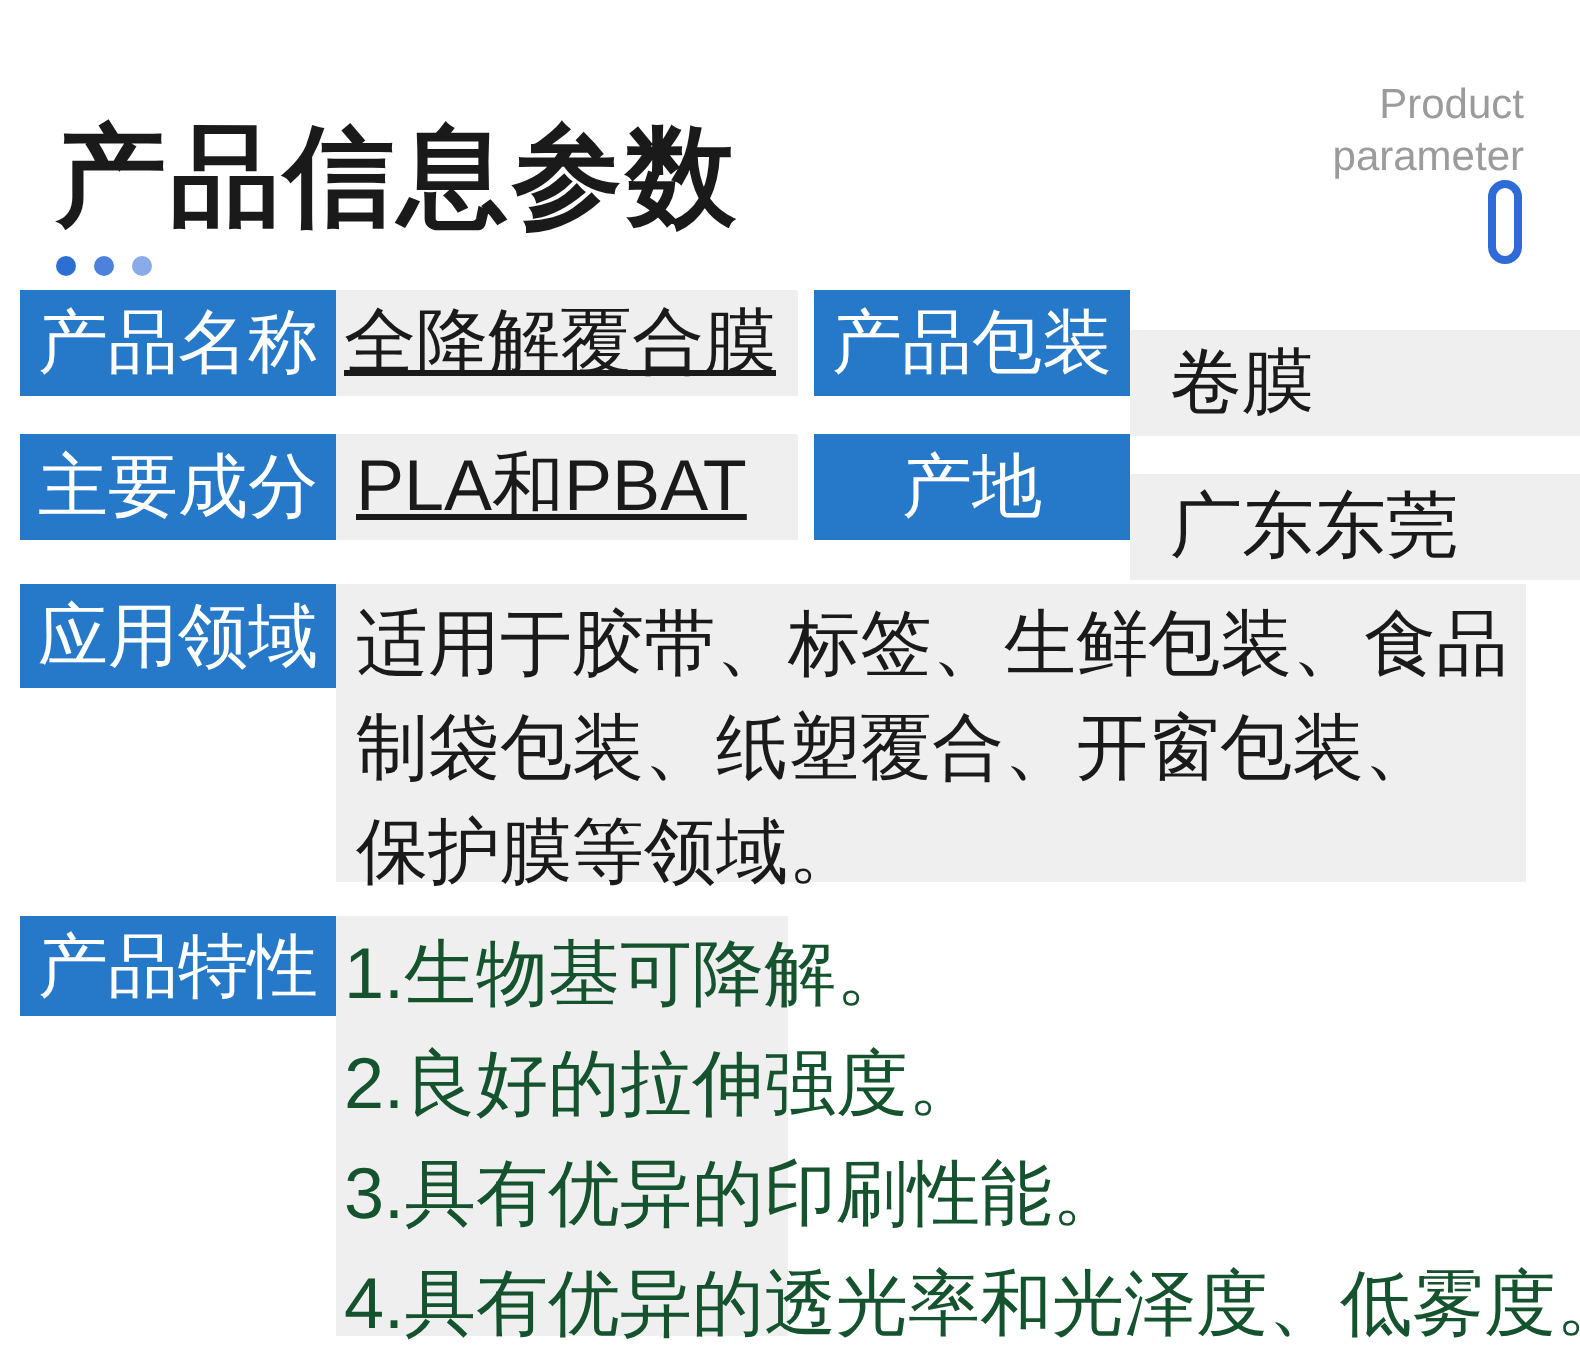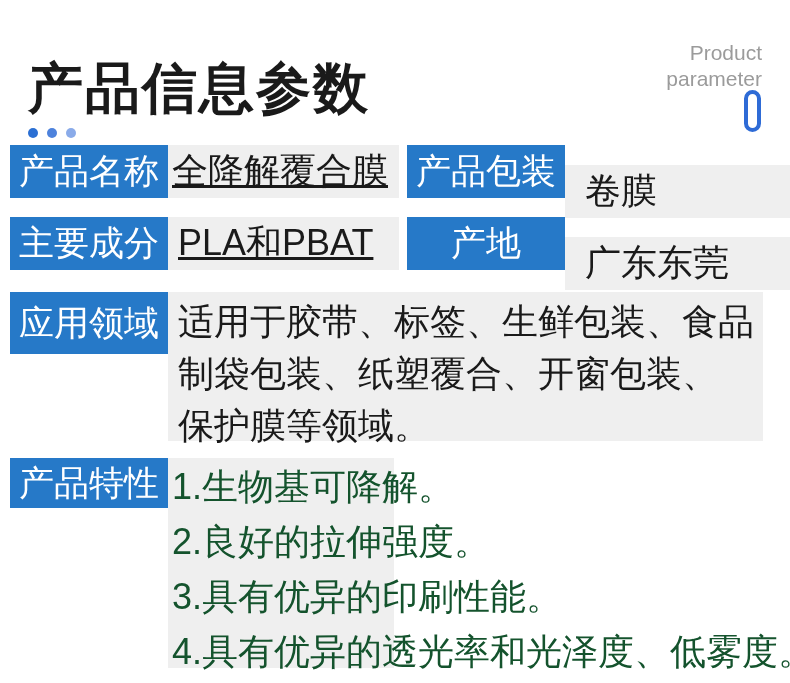--- a/index.html
+++ b/index.html
@@ -46,21 +46,21 @@
   }
 
   
   .r1{top:145px;height:53px;text-align:center;}
   .r2{top:217px;height:53px;}
   .lab-l{left:10px;width:158px;}
   .val-l{left:168px;width:231px;padding-left:4px;text-decoration:underline;}
   .lab-r{left:407px;width:158px;}
   .val-r{left:565px;width:225px;padding-left:20px;margin-top:20px;}
 
-  .r3-label{left:10px;top:292px;width:158px;height:62px;}
+  .r3-label{left:10px;top:292px;width:158px;height:52px;}
   .r3-panel{left:168px;top:292px;width:595px;height:149px;}
   .r3-text{
     left:178px;top:296px;width:585px;
     font-size:36px;line-height:52px;color:#1a1a1a;white-space:nowrap;
   }
 
   .r4-label{left:10px;top:458px;width:158px;height:50px;}
   .r4-panel{left:168px;top:458px;width:226px;height:210px;}
   .r4-text{
     left:172px;top:459px;width:618px;

